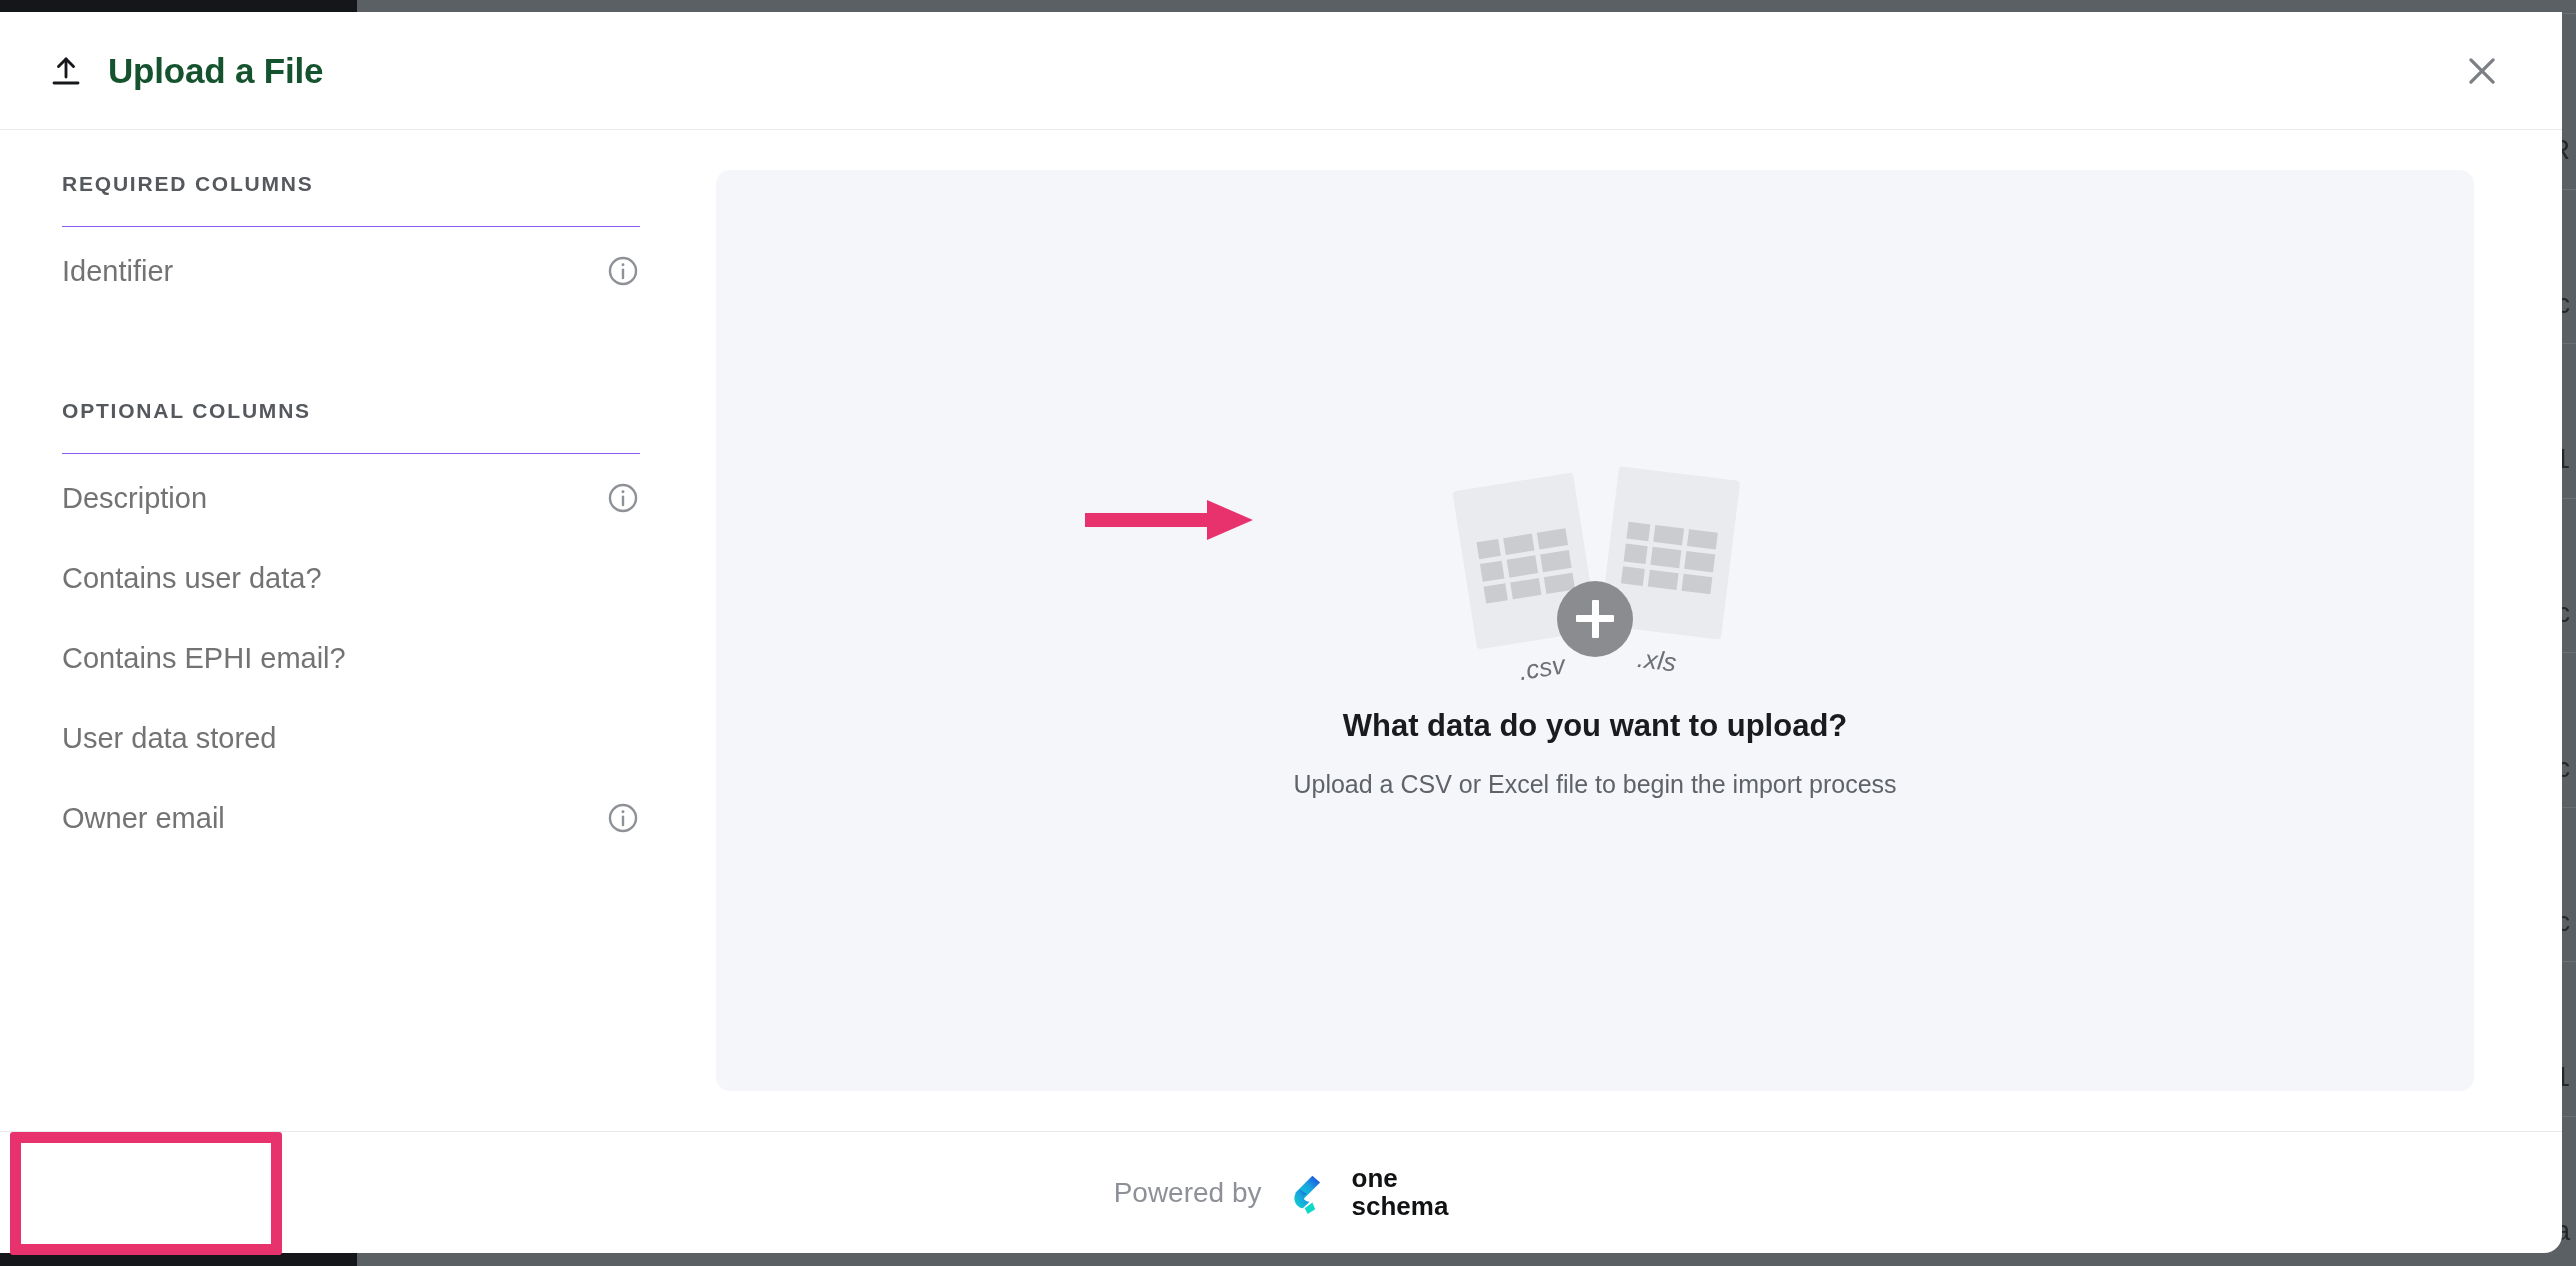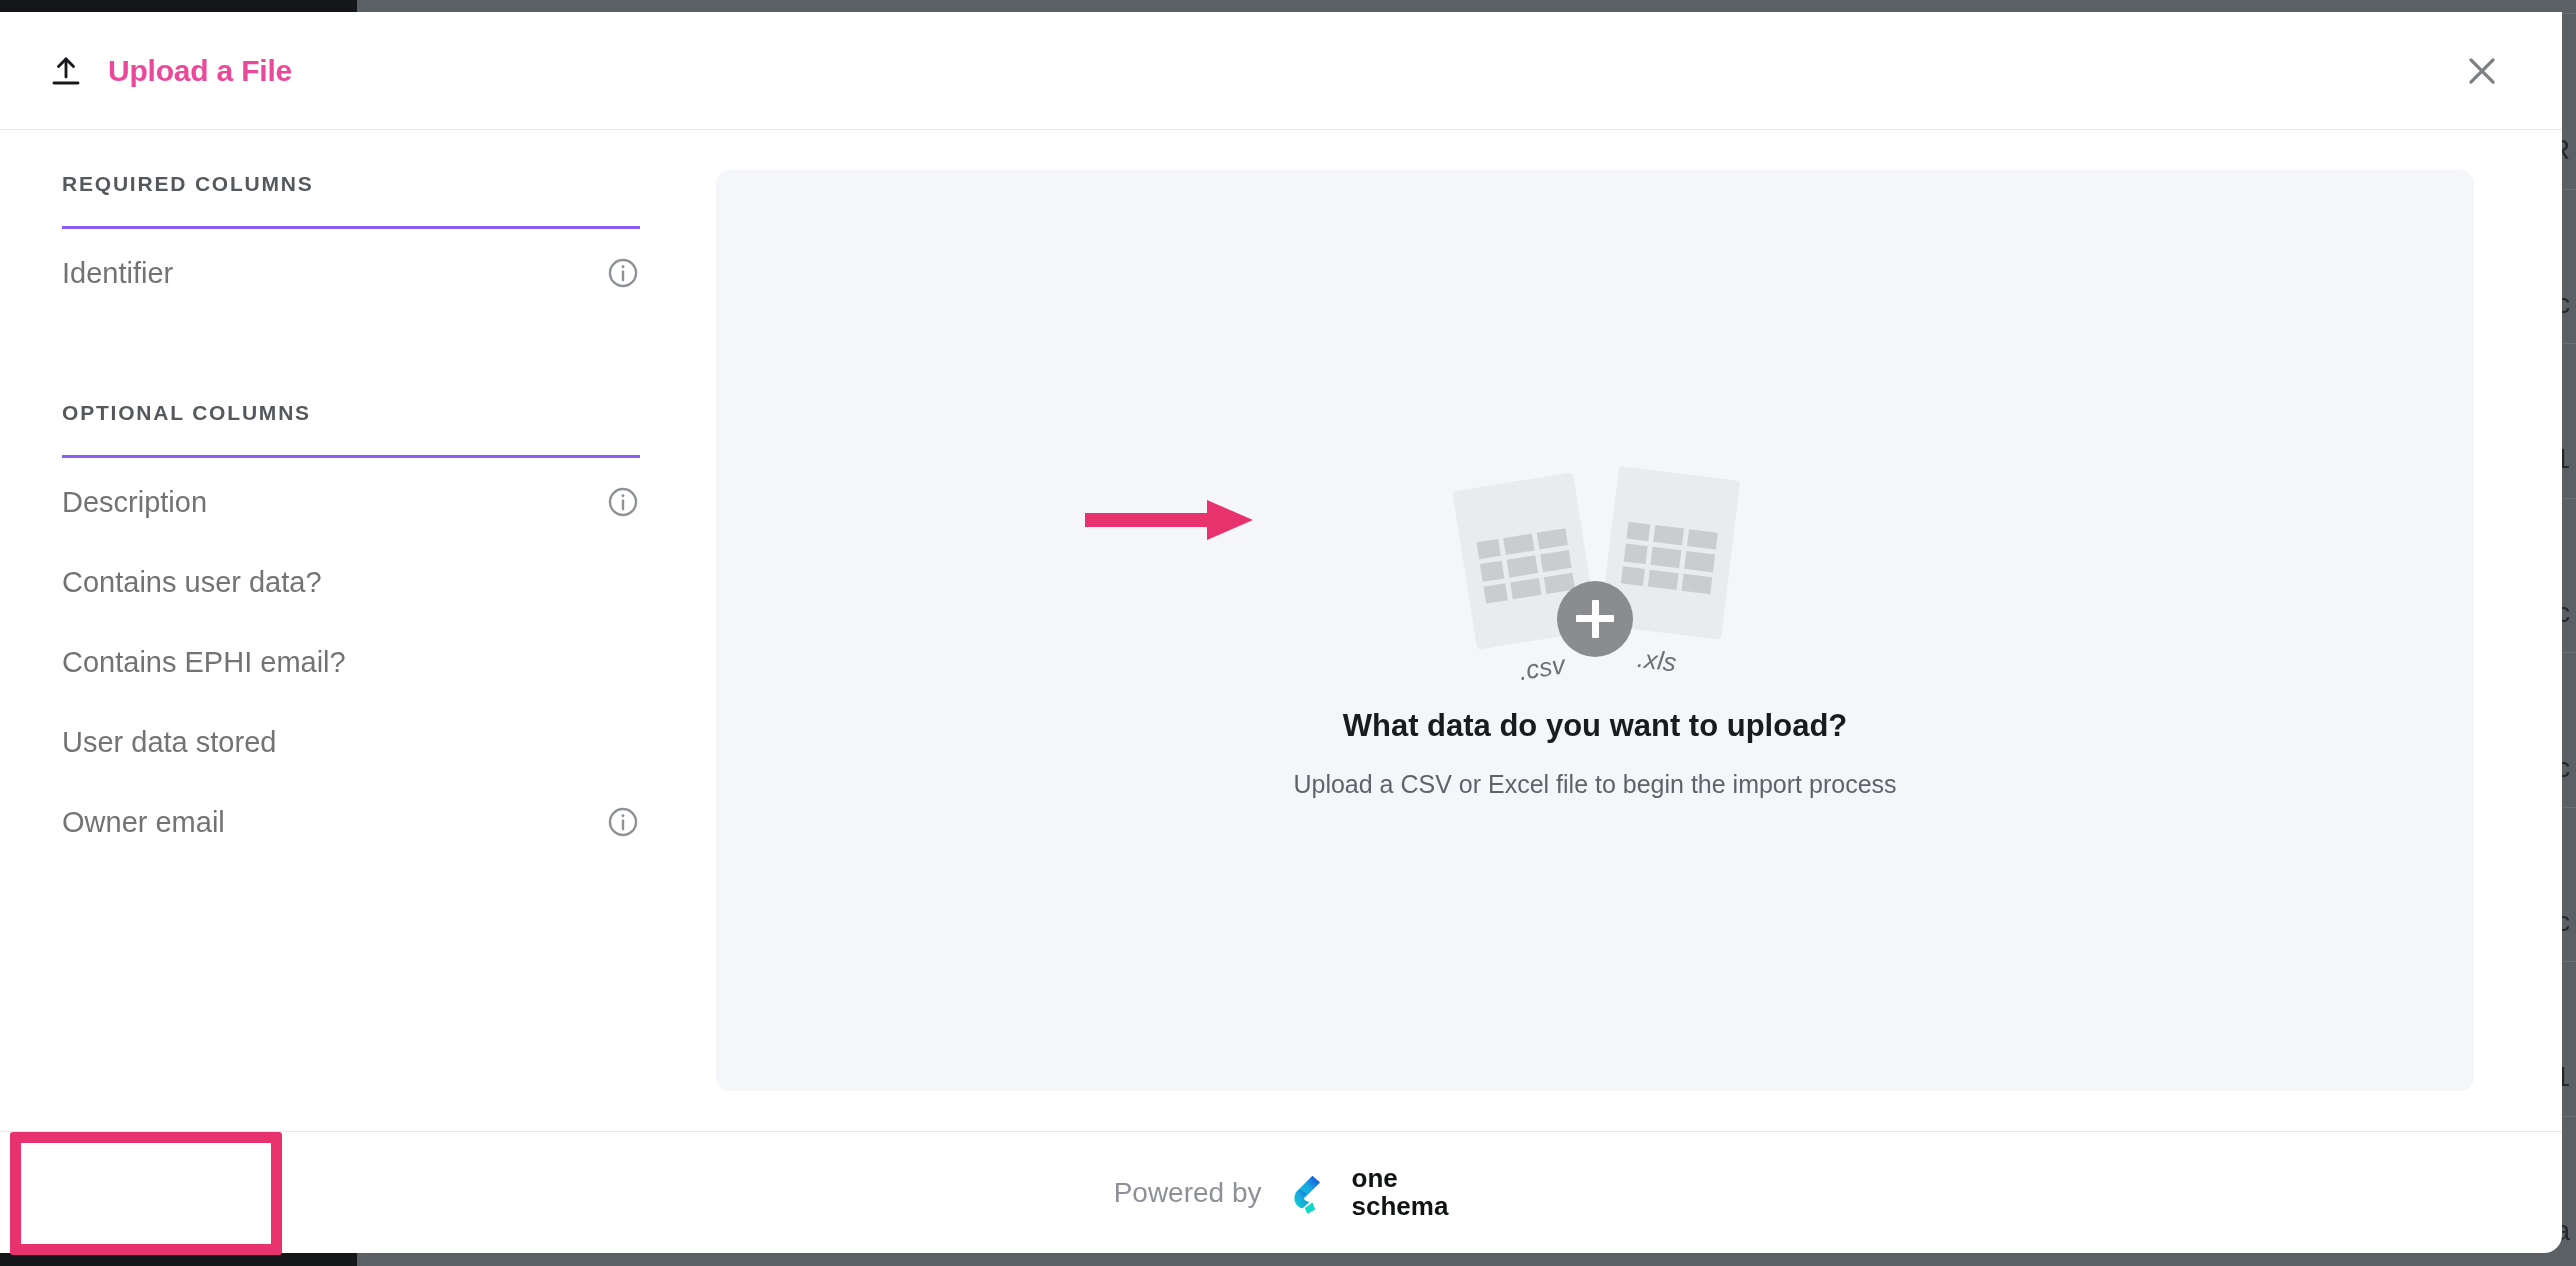--- a/index.html
+++ b/index.html
@@ -116,23 +116,23 @@
     align-items: center;
     padding-left: 48px;
   }
   .upload-icon {
     width: 36px; height: 38px;
     margin-right: 24px;
     flex: 0 0 auto;
     color: #16181c;
   }
   .modal-title {
-    font-size: 30px;
+    font-size: 35px;
     font-weight: bold;
-    color: #ec4899;
+    color: #14532d;
     letter-spacing: -0.2px;
     text-align: right;
   }
   .close-btn {
     position: absolute;
     right: 52px;
     top: 50%;
     transform: translateY(-50%);
     width: 56px; height: 56px;
     display: flex;
@@ -155,21 +155,21 @@
     flex: 0 0 698px;
     padding: 42px 58px 0 62px;
   }
   .section-label {
     font-size: 21px;
     font-weight: bold;
     letter-spacing: 1.8px;
     color: #55585d;
     text-transform: uppercase;
     padding-bottom: 30px;
-    border-bottom: 3px solid #8b5cf6;
+    border-bottom: 1px solid #8b5cf6;
   }
   .section-label.second { margin-top: 92px; }
   .col-row {
     display: flex;
     align-items: center;
     justify-content: space-between;
     height: 80px;
     padding-top: 8px;
   }
   .col-name {

